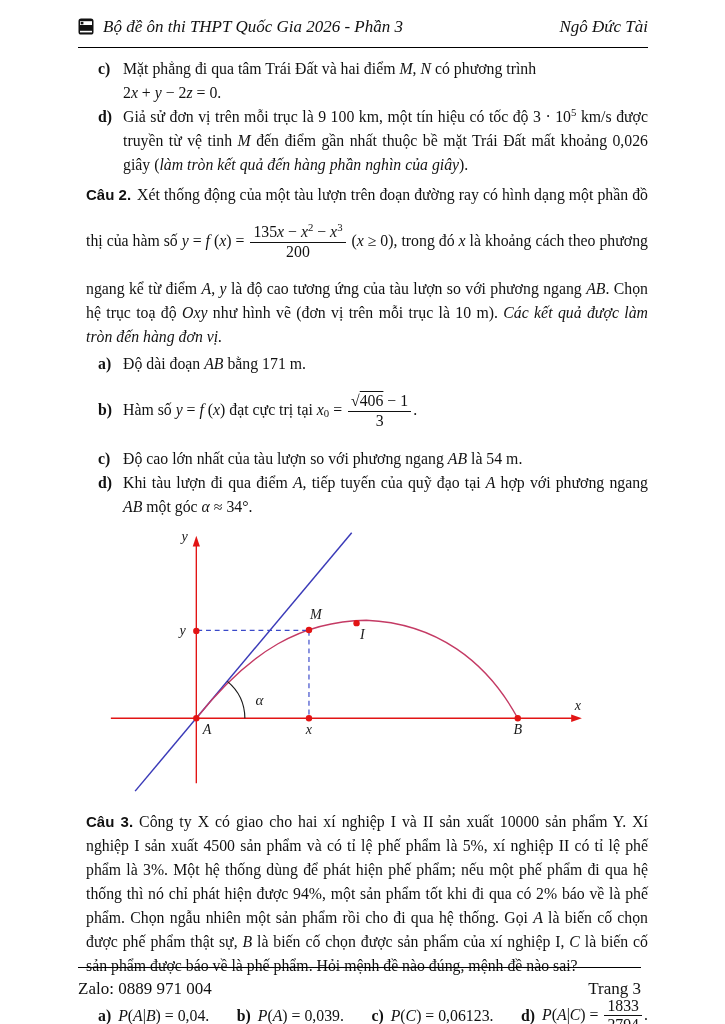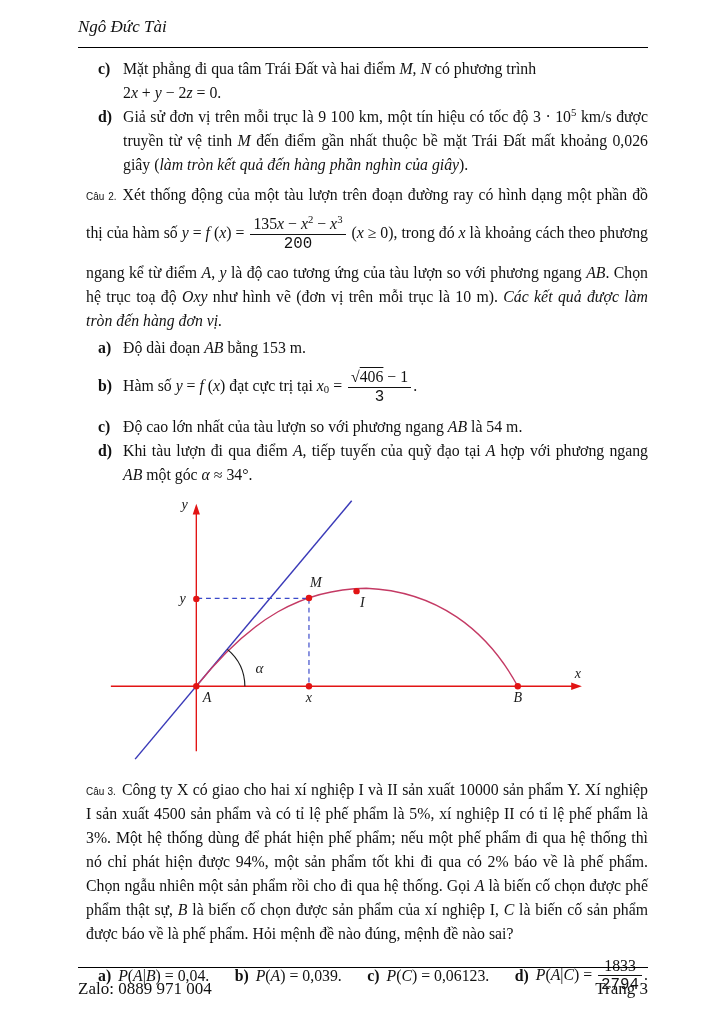--- a/index.html
+++ b/index.html
@@ -19,51 +19,60 @@
   .book-icon{display:inline-block;line-height:0;font-style:normal;}
   
   .main{position:absolute;top:57px;left:86px;right:77px;}
   .items{padding-left:12px;}
   .item{display:flex;align-items:baseline;}
   .item-label{flex:0 0 25px;font-weight:bold;}
   .item-body{flex:1;text-align:justify;}
   p.cau{margin:6px 0 3px;text-align:justify;}
   .cau-label{
     font-family:"Liberation Sans","DejaVu Sans",sans-serif;
-    font-weight:normal;font-size:10px;margin-right:6px;font-style:normal;
+    font-weight:bold;font-size:15px;margin-right:6px;font-style:normal;
   }
   
-  .frac{display:inline-flex;flex-direction:column;text-align:center;vertical-align:middle;margin:8px 2px;line-height:1.18;}
+  .frac{display:inline-flex;flex-direction:column;text-align:center;vertical-align:middle;margin:16px 2px;line-height:1.18;}
   .fnum{display:block;padding:0 3px;border-bottom:1.1px solid #111;}
-  .fden{display:block;padding:0 3px;font-family:Liberation Mono, monospace;}
+  .fden{display:block;padding:0 3px;}
   .rs-i{font-style:italic;}
   .rs-sup{font-size:68%;vertical-align:0.55em;line-height:0;}
   .rs-sub{font-size:68%;vertical-align:-0.25em;line-height:0;}
   .rs-ol{text-decoration:overline;}
   
   figure.graph{margin:6px 0 4px 20px;padding:0;}
   .fig-label{font-family:"Liberation Serif","DejaVu Serif",serif;font-style:italic;font-size:14.5px;fill:#1a1a1a;}
   .fig-label-alpha{font-size:15.5px;}
   
   .answers{display:flex;justify-content:space-between;align-items:center;padding-left:12px;margin-top:3px;}
   .ans{display:inline-flex;align-items:center;white-space:nowrap;}
   .ans-label{font-weight:bold;margin-right:7px;}
   
   .page-footer{
-    position:absolute;left:78px;right:77px;bottom:22px;
+    position:absolute;left:78px;right:84px;bottom:22px;
     border-top:1.6px solid #000;padding-top:8px;
     display:flex;justify-content:space-between;font-size:17px;
   }
 </style>
 </head>
 <body>
 
 <div class="page">
 
   <header class="page-header">
+    <span class="header-left">
+      <span class="book-icon"><svg width="16" height="17" viewBox="0 0 16 17">
+            <rect x="0.5" y="0.5" width="15" height="16" rx="2.6" fill="#111"></rect>
+            <rect x="2" y="3.2" width="12" height="3.8" fill="#fff"></rect>
+            <rect x="2.7" y="3.9" width="2.7" height="2.4" fill="#111"></rect>
+            <rect x="2" y="12.8" width="12" height="1.6" fill="#fff"></rect>
+          </svg></span>
+      <span>Bộ đề ôn thi THPT Quốc Gia 2026 - Phần 3</span>
+    </span>
     <span>Ngô Đức Tài</span>
   </header>
 
   <main class="main">
 
     <div class="items">
       <div class="item">
         <span class="item-label">c)</span>
         <span class="item-body"><span>Mặt phẳng đi qua tâm Trái Đất và hai điểm </span><span class="rs-i">M</span><span>, </span><span class="rs-i">N</span><span> có phương trình</span><br><span>2</span><span class="rs-i">x</span><span> + </span><span class="rs-i">y</span><span> − 2</span><span class="rs-i">z</span><span> = 0.</span></span>
       </div>
@@ -75,21 +84,21 @@
 
     <p class="cau">
       <span class="cau-label">Câu 2.</span><span><span>Xét thống động của một tàu lượn trên đoạn đường ray có hình dạng một phần đồ thị của hàm số </span><span class="rs-i">y</span><span> = </span><span class="rs-i">f</span><span> (</span><span class="rs-i">x</span><span>) = </span><span class="frac">
             <span class="fnum"><span>135</span><span class="rs-i">x</span><span> − </span><span class="rs-i">x</span><span class="rs-sup">2</span><span> − </span><span class="rs-i">x</span><span class="rs-sup">3</span></span>
             <span class="fden"><span>200</span></span>
           </span><span> (</span><span class="rs-i">x</span><span> ≥ 0), trong đó </span><span class="rs-i">x</span><span> là khoảng cách theo phương ngang kể từ điểm </span><span class="rs-i">A</span><span>, </span><span class="rs-i">y</span><span> là độ cao tương ứng của tàu lượn so với phương ngang </span><span class="rs-i">AB</span><span>. Chọn hệ trục toạ độ </span><span class="rs-i">Oxy</span><span> như hình vẽ (đơn vị trên mỗi trục là 10 m). </span><span class="rs-i">Các kết quả được làm tròn đến hàng đơn vị.</span></span>
     </p>
     <div class="items">
       <div class="item">
         <span class="item-label">a)</span>
-        <span class="item-body"><span>Độ dài đoạn </span><span class="rs-i">AB</span><span> bằng 153 m.</span></span>
+        <span class="item-body"><span>Độ dài đoạn </span><span class="rs-i">AB</span><span> bằng 171 m.</span></span>
       </div>
       <div class="item">
         <span class="item-label">b)</span>
         <span class="item-body"><span>Hàm số </span><span class="rs-i">y</span><span> = </span><span class="rs-i">f</span><span> (</span><span class="rs-i">x</span><span>) đạt cực trị tại </span><span class="rs-i">x</span><span class="rs-sub">0</span><span> = </span><span class="frac">
               <span class="fnum"><span>√</span><span class="rs-ol">406</span><span> − 1</span></span>
               <span class="fden"><span>3</span></span>
             </span><span>.</span></span>
       </div>
       <div class="item">
         <span class="item-label">c)</span>

